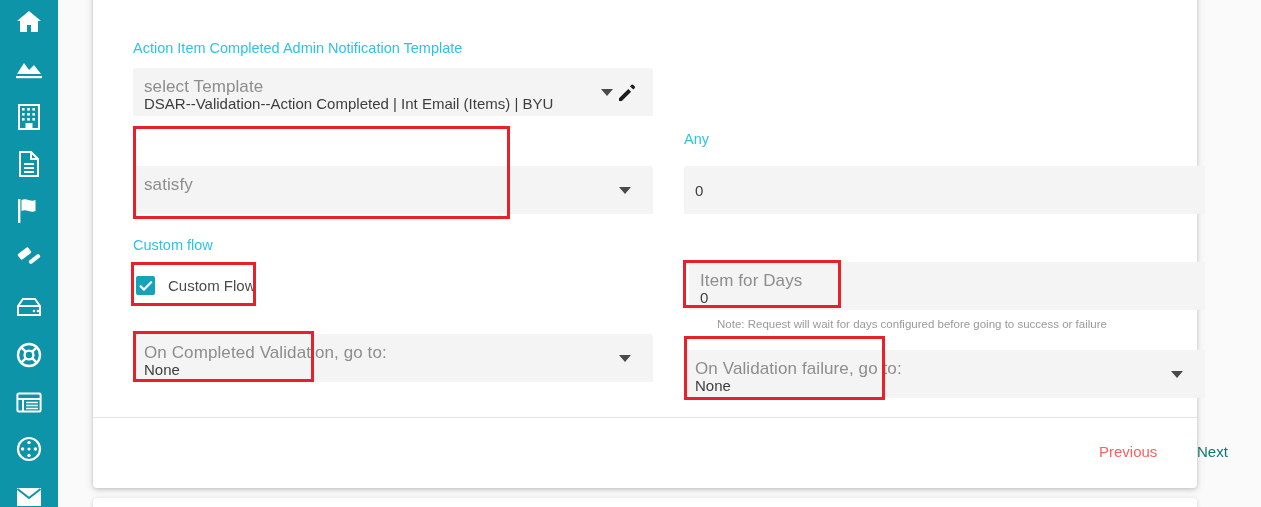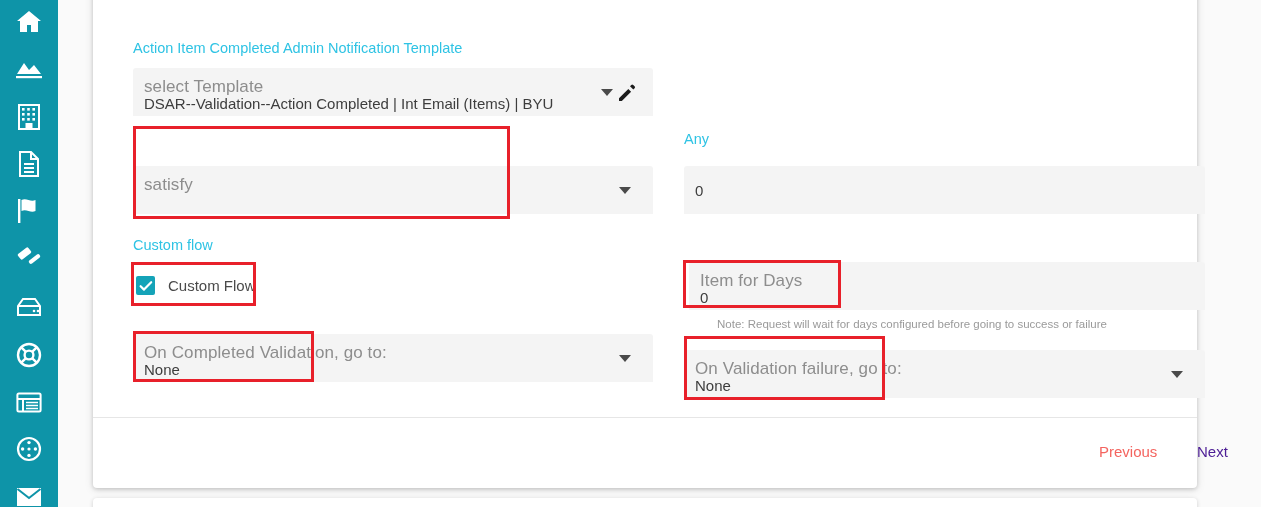--- a/index.html
+++ b/index.html
@@ -119,21 +119,21 @@
   .btn {
     position: absolute;
     font-size: 15px;
     background: transparent;
     border: none;
     cursor: pointer;
     white-space: nowrap;
     font-family: "Liberation Sans", sans-serif;
   }
   .btn-prev { color: #f4645f; }
-  .btn-next { color: #4c1d95; text-align: center; }
+  .btn-next { color: #0f766e; text-align: center; }
 </style>
 </head>
 <body>
 
 <div id="root">
 
   <nav class="sidebar">
 
     <div class="side-item" style="top:-2px">
       <span>

